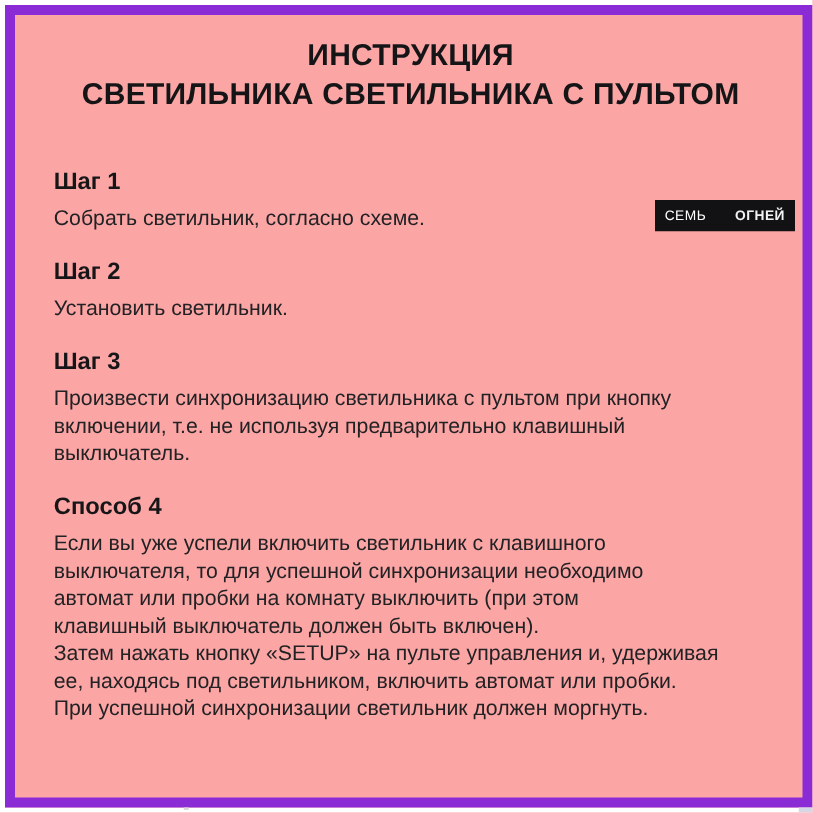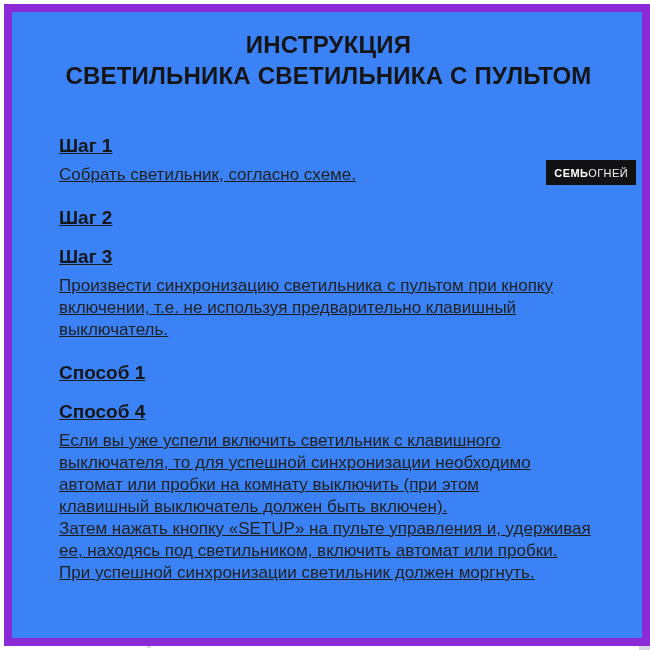--- a/index.html
+++ b/index.html
@@ -16,21 +16,21 @@
     color: #1c1c1e;
     -webkit-font-smoothing: antialiased;
   }
   .frame {
     position: absolute;
     left: 4px;
     top: 4px;
     width: 630px;
     height: 626px;
     border: 8px solid #8b2bd6;
-    background: #3b82f6;
+    background: #fca5a5;
     box-sizing: content-box;
   }
   .content {
     position: relative;
     width: 100%;
     height: 100%;
     padding: 17px 28px 0 31px;
     box-sizing: border-box;
   }
   .title {
@@ -38,21 +38,21 @@
     font-weight: 700;
     font-size: 24px;
     line-height: 31px;
     letter-spacing: 0.2px;
     color: #151517;
     margin: 0 auto;
   }
   .sections {
     margin-top: 43px;
   }
-  .section { margin: 16px; text-decoration: underline; }
+  .section { margin: 0; }
   .section-heading {
     font-size: 19px;
     font-weight: 700;
     line-height: 23px;
     margin: 0 0 7px 0;
     color: #161618;
   }
   .section-body {
     font-size: 17px;
     line-height: 22px;
@@ -68,22 +68,22 @@
     background: #121214;
     color: #ffffff;
     height: 25px;
     padding: 0 8px;
     display: flex;
     align-items: center;
     font-size: 11px;
     letter-spacing: 0.4px;
     white-space: nowrap;
   }
-  .logo-bold { font-weight: 700; text-align: right; }
-  .logo-light { font-weight: 400; opacity: 0.95; }
+  .logo-bold { font-weight: 400; text-align: right; }
+  .logo-light { font-weight: 700; opacity: 0.95; margin-left: 23px; }
   .artifact-corner {
     position: absolute;
     right: 0;
     bottom: 0;
     width: 11px;
     height: 4px;
     background: #d6d6e6;
   }
   .artifact-dot {
     position: absolute;
@@ -107,31 +107,31 @@
 
     <div class="sections">
 
       <div class="section">
         <h2 class="section-heading">Шаг 1</h2>
         <p class="section-body">Собрать светильник, согласно схеме.</p>
       </div>
 
       <div class="section">
         <h2 class="section-heading">Шаг 2</h2>
+        <p class="section-body">Установить светильник.</p>
       </div>
 
       <div class="section">
         <h2 class="section-heading">Шаг 3</h2>
         <p class="section-body">Произвести синхронизацию светильника с пультом при кнопку
 включении, т.е. не используя предварительно клавишный
 выключатель.</p>
       </div>
 
       <div class="section">
-        <h2 class="section-heading">Способ 1</h2>
       </div>
 
       <div class="section">
         <h2 class="section-heading">Способ 4</h2>
         <p class="section-body">Если вы уже успели включить светильник с клавишного
 выключателя, то для успешной синхронизации необходимо
 автомат или пробки на комнату выключить (при этом
 клавишный выключатель должен быть включен).
 Затем нажать кнопку «SETUP» на пульте управления и, удерживая
 ее, находясь под светильником, включить автомат или пробки.

